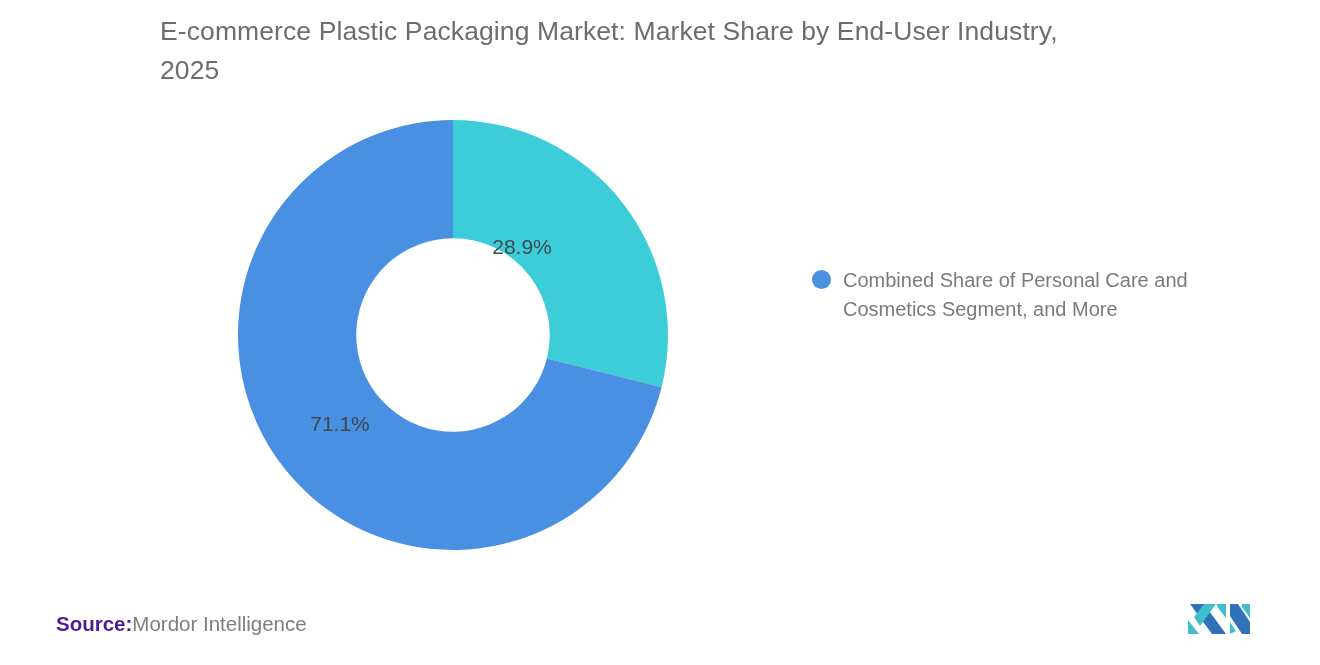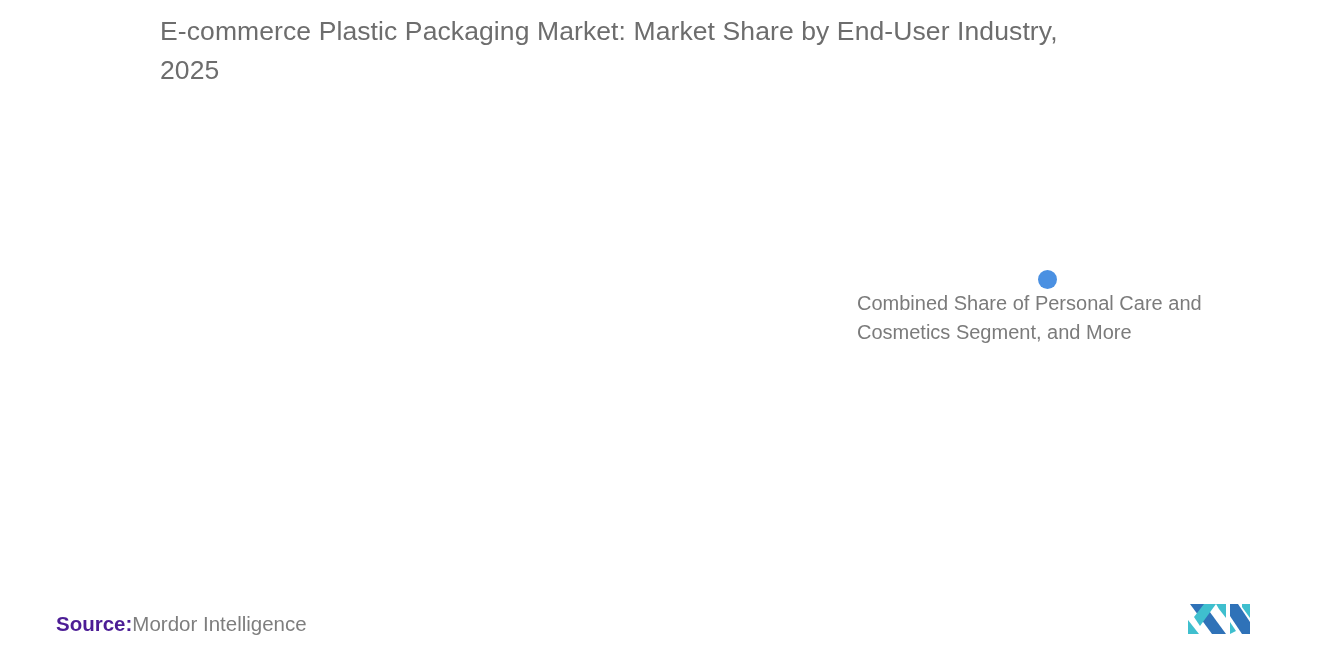--- a/index.html
+++ b/index.html
@@ -59,23 +59,22 @@
 
   
   #chart-legend {
     position: absolute;
     left: 812px;
     top: 266px;
     width: 470px;
   }
   .legend-item {
     display: flex;
-    align-items: center;
+    align-items: flex-start;
     margin-bottom: 16px;
-    flex-direction: column;
   }
   .legend-swatch {
     width: 19px;
     height: 19px;
     border-radius: 50%;
     flex: 0 0 19px;
     margin-top: 4px;
   }
   .legend-label {
     margin-left: 12px;
@@ -114,20 +113,31 @@
   #brand-logo svg { display: block; }
 </style>
 </head>
 <body>
 
 <div id="chart-figure">
 
   <div id="chart-title">E-commerce Plastic Packaging Market: Market Share by End-User Industry,
 2025</div>
 
+  <div id="donut-chart">
+    <svg id="donut-svg" viewBox="0 0 434 434" xmlns="http://www.w3.org/2000/svg">
+
+      <path id="slice-0" d="M 217 2 A 215 215 0 0 1 425.57721824537276 269.15883462101255 L 310.85974821041776 240.47147557945567 A 96.75 96.75 0 0 0 217 120.25 Z" fill="#3dcdd9"></path>
+
+      <path id="slice-1" d="M 425.57721824537276 269.15883462101255 A 215 215 0 1 1 216.99999999999997 2 L 216.99999999999997 120.25 A 96.75 96.75 0 1 0 310.85974821041776 240.47147557945567 Z" fill="#4a90e2"></path>
+
+      <text id="label-teal" class="slice-label" x="286" y="136" text-anchor="middle">28.9%</text>
+      <text id="label-blue" class="slice-label" x="104" y="313" text-anchor="middle">71.1%</text>
+    </svg>
+  </div>
 
   <div id="chart-legend">
     <div class="legend-item">
       <span class="legend-swatch" id="sw0" style="background: rgb(74, 144, 226);"></span>
       <span class="legend-label">Combined Share of Personal Care and Cosmetics Segment, and More</span>
     </div>
   </div>
 
   <div id="source-note">
     <span class="source-label">Source:</span><span class="source-value">Mordor Intelligence</span>

